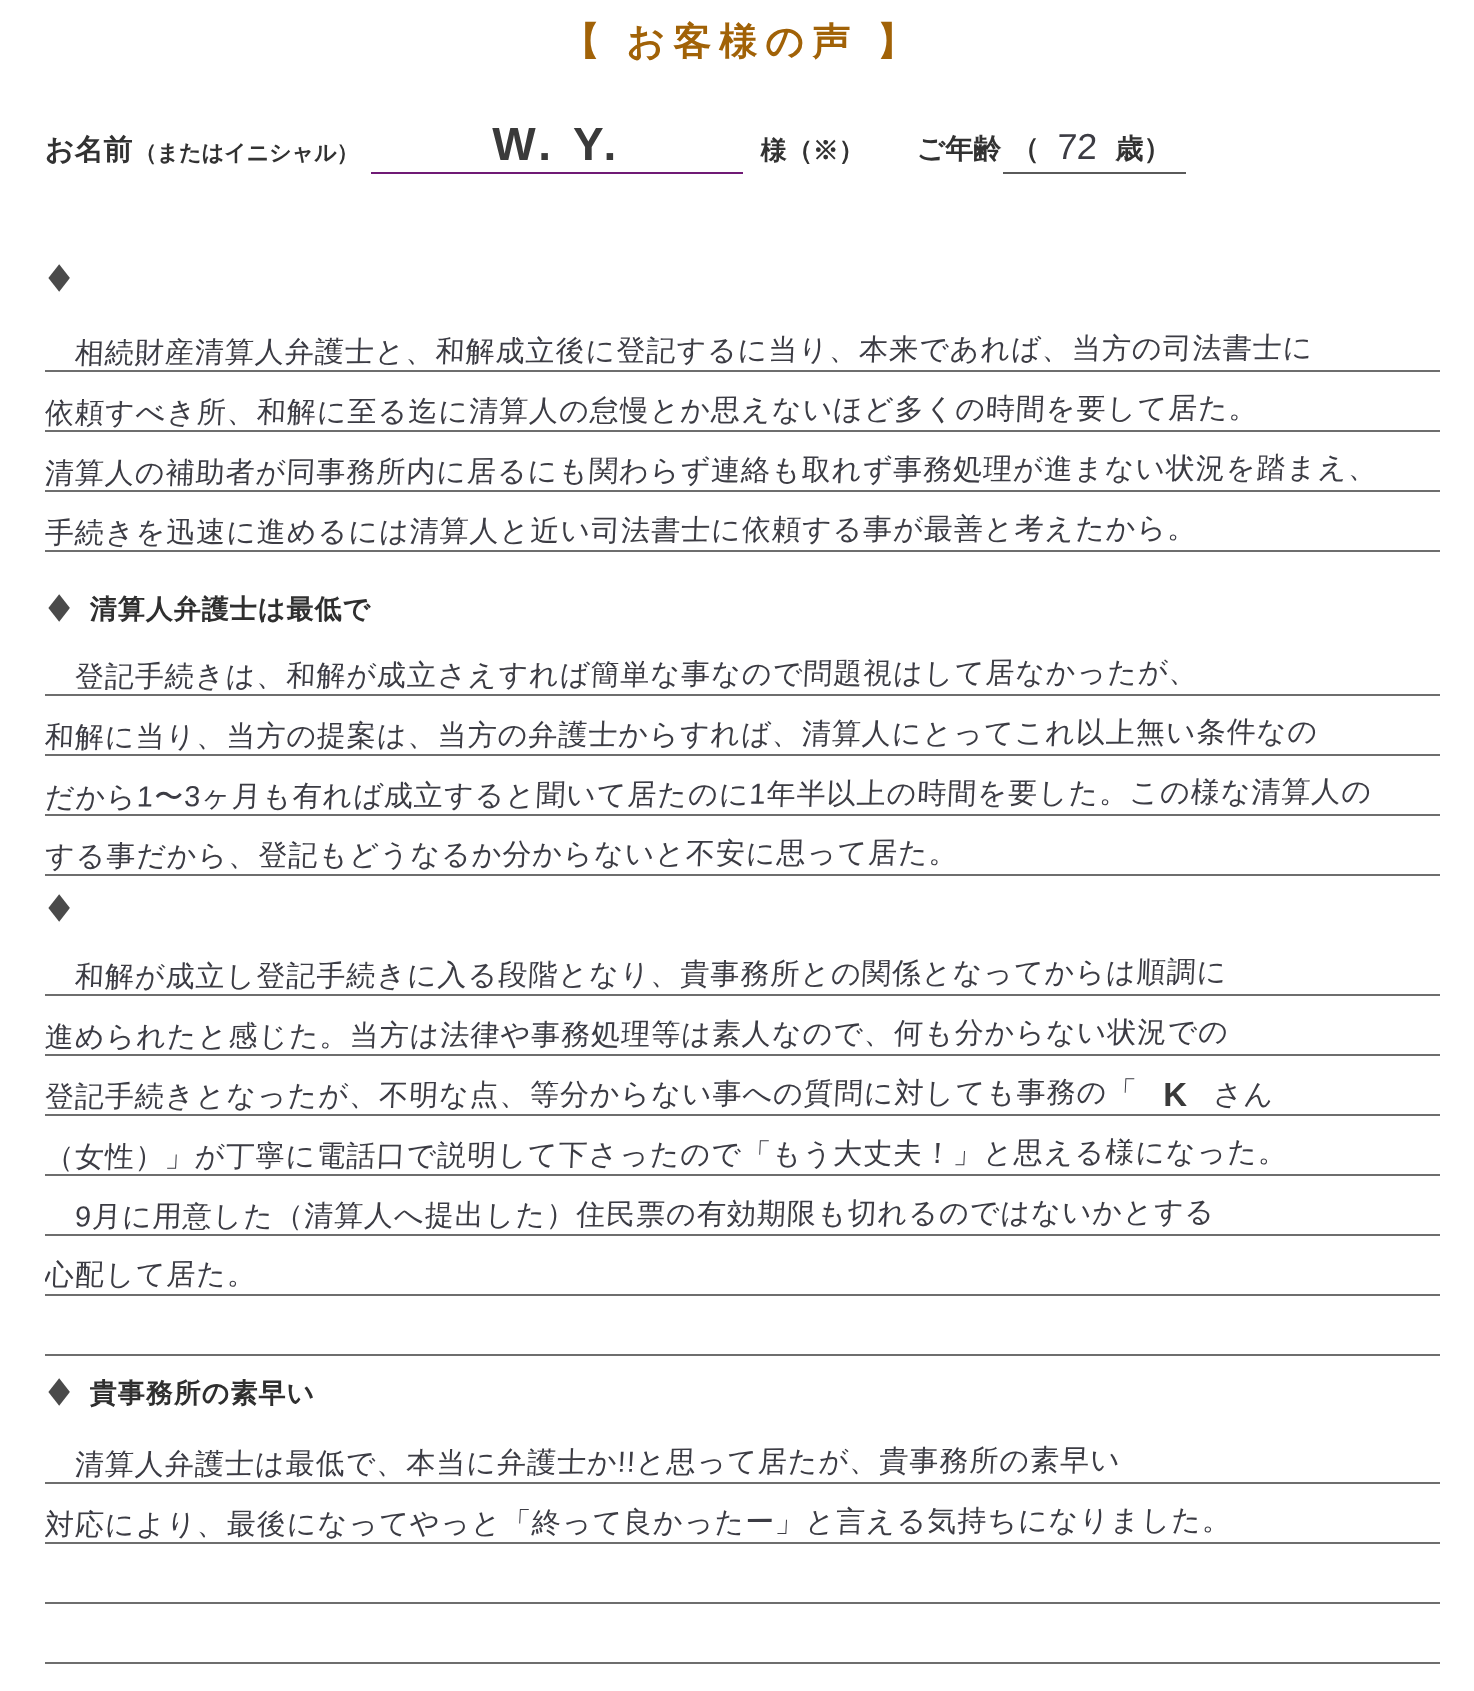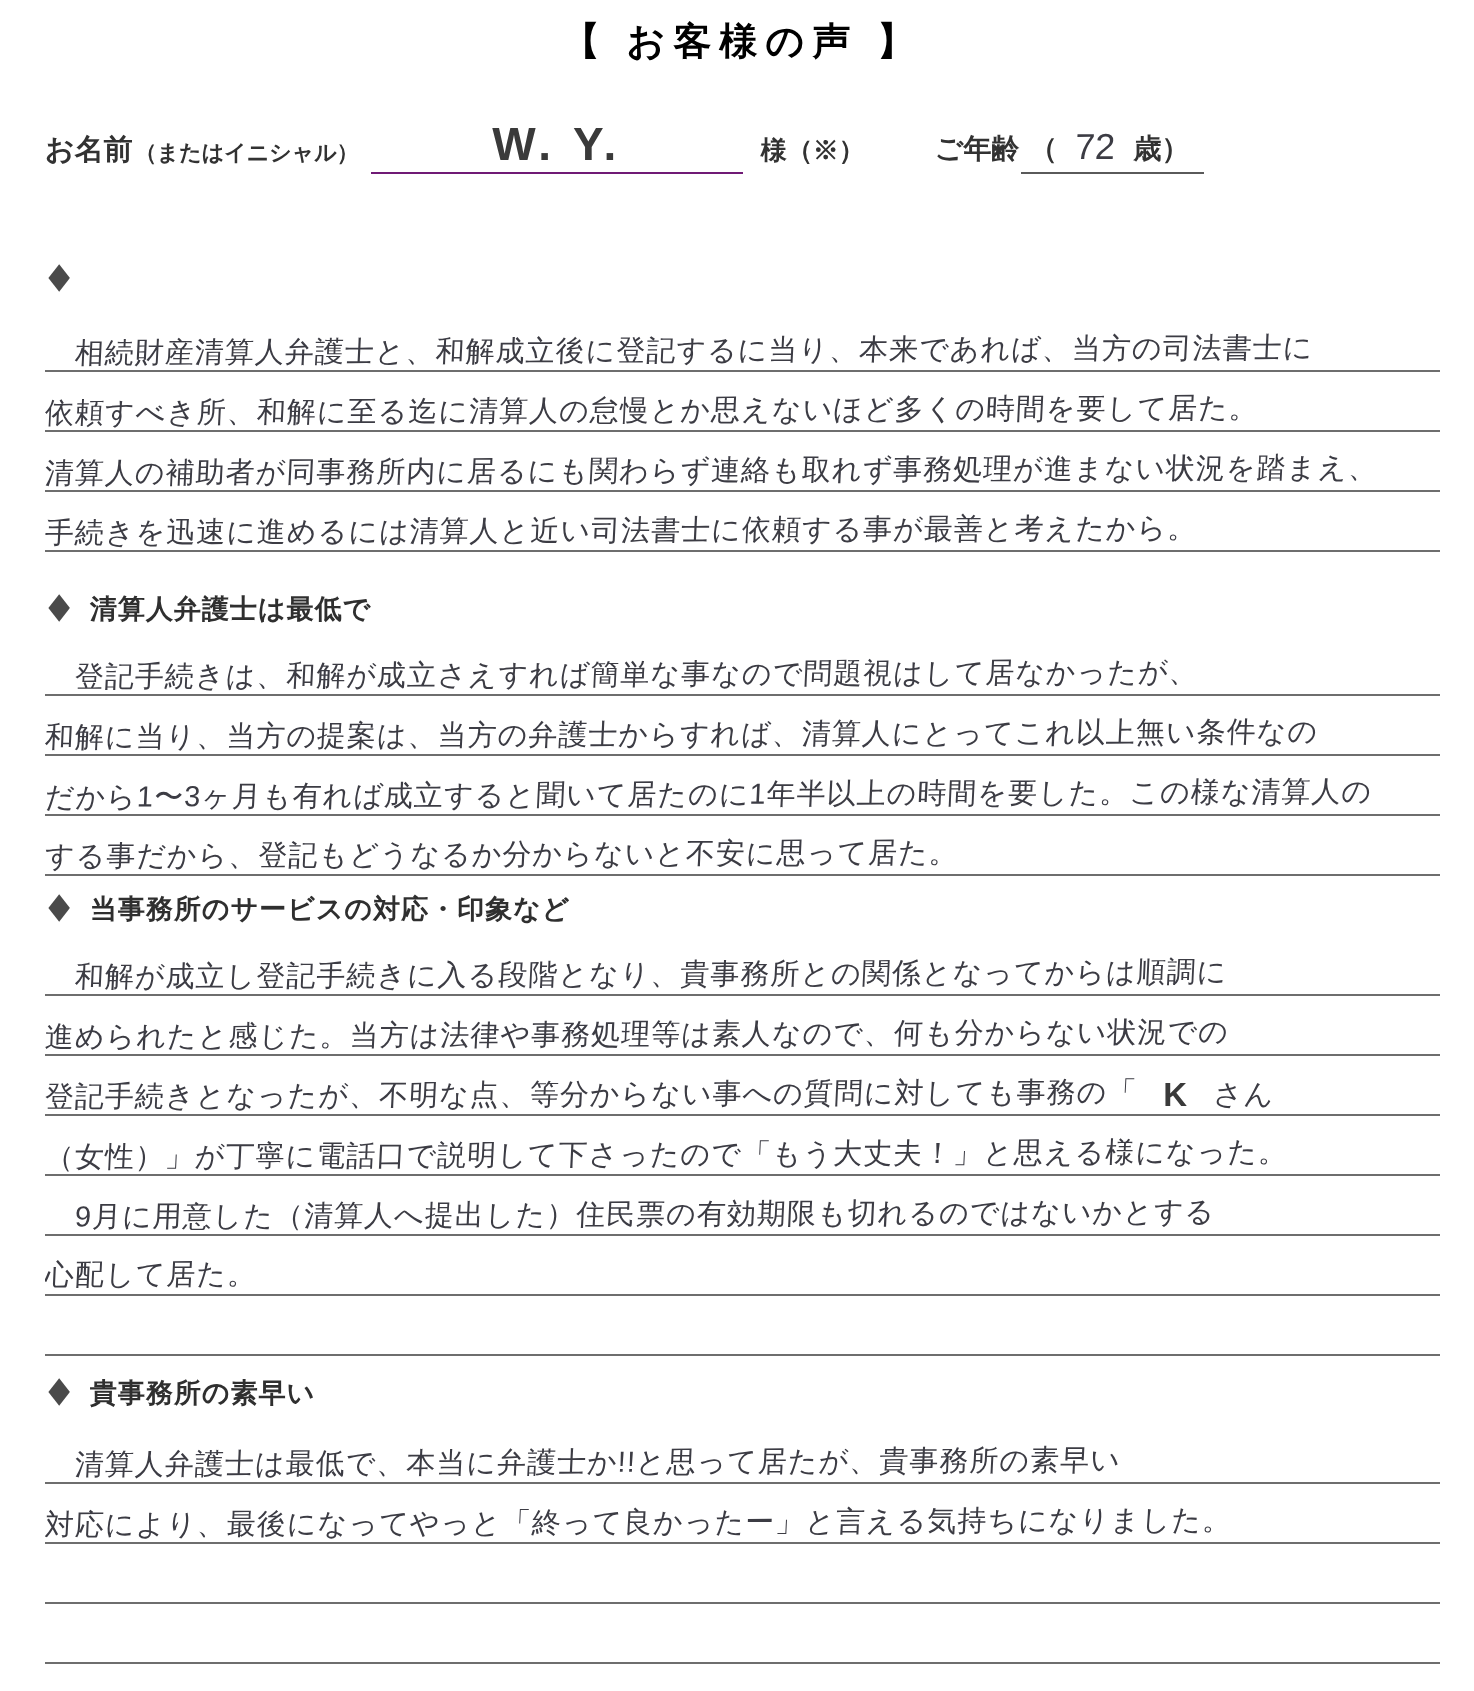--- a/index.html
+++ b/index.html
@@ -20,21 +20,21 @@
     height: 1691px;
     padding: 20px 34px 0 45px;
   }
 
   
   .title {
     text-align: center;
     font-size: 38px;
     font-weight: bold;
     letter-spacing: 8px;
-    color: #000000;
+    color: #a16207;
     line-height: 1.15;
   }
 
   
   .name-row {
     display: flex;
     align-items: flex-end;
     margin-top: 50px;
     height: 60px;
     white-space: nowrap;
@@ -63,21 +63,21 @@
     line-height: 0.9;
     color: #3a3a3a;
   }
   .honorific {
     margin-left: 18px;
     font-size: 26px;
     font-weight: bold;
     padding-bottom: 6px;
   }
   .age-group {
-    margin-left: 70px;
+    margin-left: 52px;
     display: flex;
     align-items: flex-end;
   }
   .age-label {
     font-size: 28px;
     font-weight: bold;
     padding-bottom: 6px;
   }
   .age-underline {
     display: flex;
@@ -215,21 +215,20 @@
         </div>
       <div class="hw-line">
           <span class="hw">する事だから、登記もどうなるか分からないと不安に思って居た。</span>
         </div>
     </div>
   </div>
 
   <div class="section section-3">
     <div class="section-heading">
       <span class="diamond-icon">◆</span>
-      <span>当事務所のサービスの対応・印象など</span>
     </div>
     <div class="lines">
       <div class="hw-line">
           <span class="hw">　和解が成立し登記手続きに入る段階となり、貴事務所との関係となってからは順調に</span>
         </div>
       <div class="hw-line">
           <span class="hw">進められたと感じた。当方は法律や事務処理等は素人なので、何も分からない状況での</span>
         </div>
       <div class="hw-line">
         <span class="hw">登記手続きとなったが、不明な点、等分からない事への質問に対しても事務の「</span>

